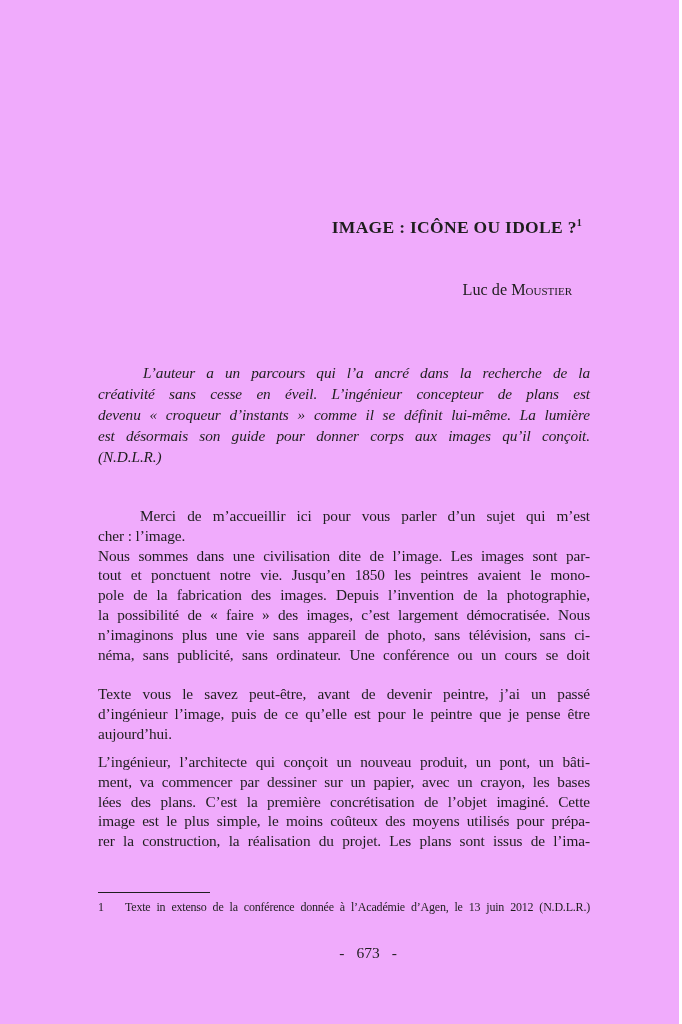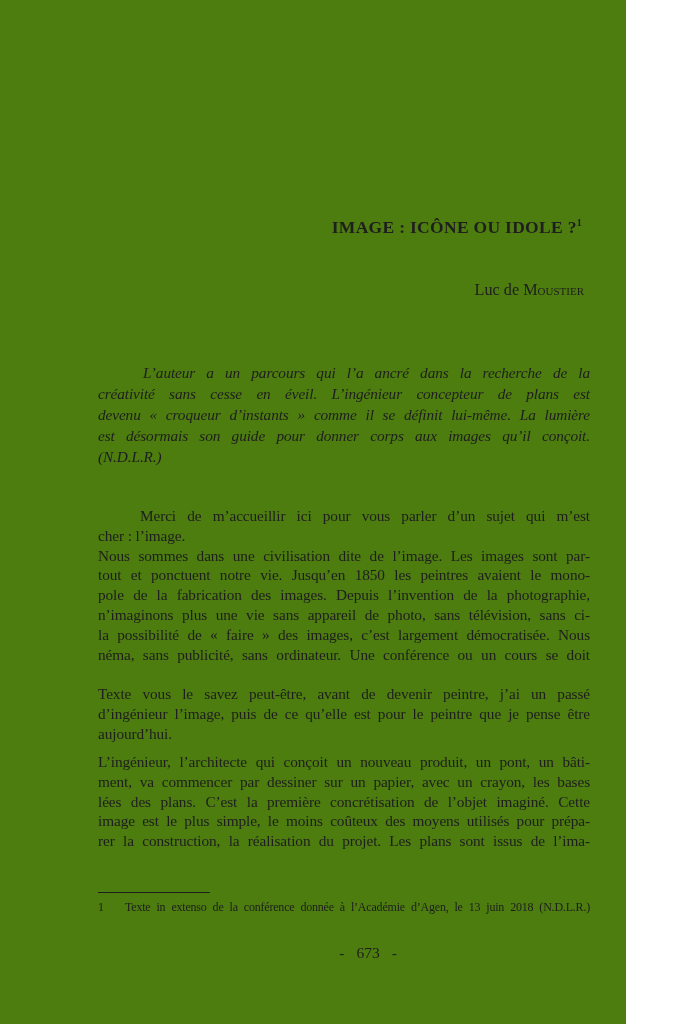--- a/index.html
+++ b/index.html
@@ -1,32 +1,32 @@
 <!DOCTYPE html>
 <html><head>
 <meta charset="utf-8">
 <style>
   html,body{margin:0;padding:0;background:#ffffff;}
   .page{
     position:relative;
-    width:626px;height:1024px;
-    background:#4d7c0f;
+    width:679px;height:1024px;
+    background:#f0abfc;
     color:#1e1e1e;
     font-family:"Liberation Serif", serif;
     overflow:hidden;
   }
   .title-row{
     position:absolute;left:98px;top:217px;width:484px;
     text-align:right;
     font-weight:bold;font-size:17.5px;letter-spacing:.3px;
     white-space:nowrap;
   }
   .title-row sup{font-size:10px;line-height:0;}
   .author-row{
-    position:absolute;left:94px;top:281px;width:490px;
+    position:absolute;left:82px;top:281px;width:490px;
     text-align:right;font-size:16.2px;white-space:nowrap;
   }
   .sc{font-variant:small-caps;}
   .block{
     position:absolute;left:98px;width:492px;
     font-size:15.3px;letter-spacing:-0.1px;
   }
   .block .tline{
     line-height:19.8px;
     text-align:justify;
@@ -78,22 +78,22 @@
       <div class="tline">est désormais son guide pour donner corps aux images qu’il conçoit.</div>
       <div class="tline last">(N.D.L.R.)</div>
     </div>
 
   <div class="block b1">
       <div class="tline" style="text-indent: 42px;">Merci de m’accueillir ici pour vous parler d’un sujet qui m’est</div>
       <div class="tline last">cher : l’image.</div>
       <div class="tline">Nous sommes dans une civilisation dite de l’image. Les images sont par-</div>
       <div class="tline">tout et ponctuent notre vie. Jusqu’en 1850 les peintres avaient le mono-</div>
       <div class="tline">pole de la fabrication des images. Depuis l’invention de la photographie,</div>
+      <div class="tline">la possibilité de « faire » des images, c’est largement démocratisée. Nous</div>
       <div class="tline">n’imaginons plus une vie sans appareil de photo, sans télévision, sans ci-</div>
-      <div class="tline">la possibilité de « faire » des images, c’est largement démocratisée. Nous</div>
       <div class="tline">néma, sans publicité, sans ordinateur. Une conférence ou un cours se doit</div>
     </div>
 
   <div class="block b2">
       <div class="tline">Texte vous le savez peut-être, avant de devenir peintre, j’ai un passé</div>
       <div class="tline">d’ingénieur l’image, puis de ce qu’elle est pour le peintre que je pense être</div>
       <div class="tline last">aujourd’hui.</div>
     </div>
 
   <div class="block b3">
@@ -101,20 +101,20 @@
       <div class="tline">ment, va commencer par dessiner sur un papier, avec un crayon, les bases</div>
       <div class="tline">lées des plans. C’est la première concrétisation de l’objet imaginé. Cette</div>
       <div class="tline">image est le plus simple, le moins coûteux des moyens utilisés pour prépa-</div>
       <div class="tline">rer la construction, la réalisation du projet. Les plans sont issus de l’ima-</div>
     </div>
 
   <div class="footnote-rule"></div>
 
   <div class="footnote">
     <span class="fn-num">1</span>
-    <span class="fn-text">Texte in extenso de la conférence donnée à l’Académie d’Agen, le 13 juin 2018 (N.D.L.R.)</span>
+    <span class="fn-text">Texte in extenso de la conférence donnée à l’Académie d’Agen, le 13 juin 2012 (N.D.L.R.)</span>
   </div>
 
   <div class="page-num">
     <span>-</span><span class="pn-gap"></span><span>673</span><span class="pn-gap"></span><span>-</span>
   </div>
 
 </div>
 
 </body></html>

